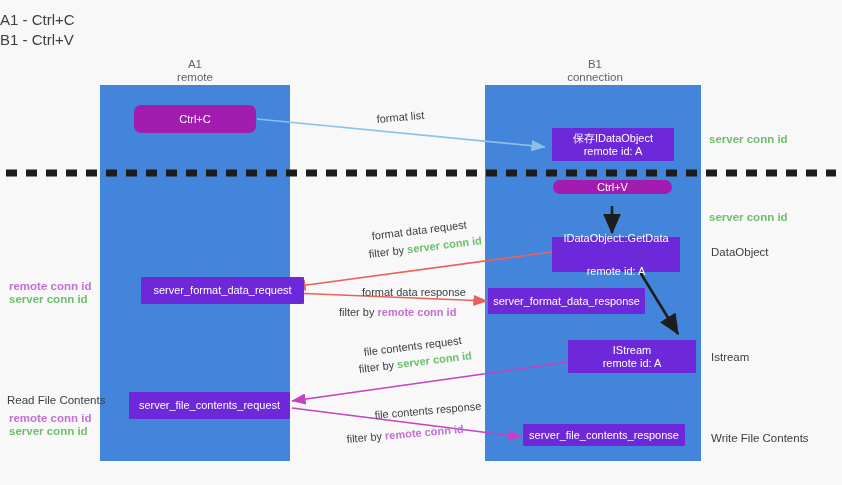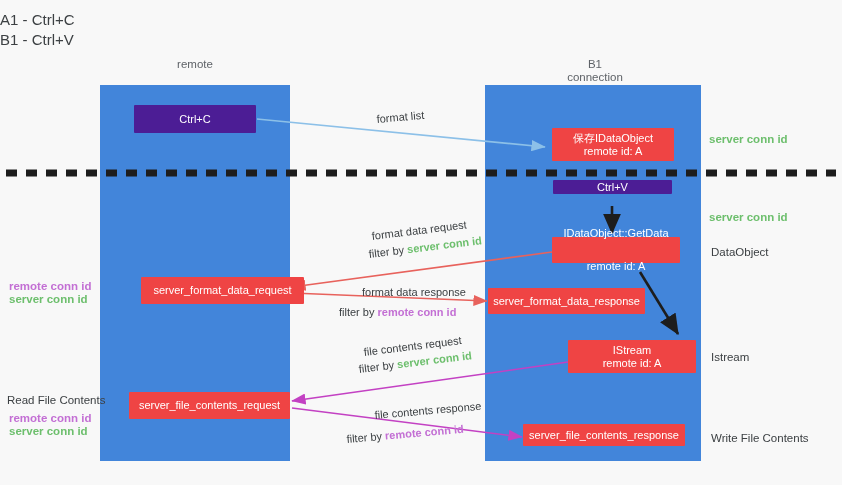--- a/index.html
+++ b/index.html
@@ -29,22 +29,22 @@
     background:#4285da;
   }
 
   
   .box{
     box-sizing:border-box;
     display:flex;align-items:center;justify-content:center;
     text-align:center;color:#ffffff;font-size:11px;line-height:13px;
     border-radius:1px;
   }
-  .box.green{background:#4c1d95;}
-  .box.orange{background:#ef4444;}
+  .box.green{background:#a21caf;border-radius:7px;}
+  .box.orange{background:#6d28d9;}
 
   
   .lbl{font-size:11.5px;line-height:14px;color:#3c4043;white-space:nowrap;}
   .lbl.green-t{color:#6dbf6d;font-weight:bold;}
   .lbl.purple-t{color:#c36fd4;font-weight:bold;}
 
   
   .rot{transform-origin:left top;white-space:nowrap;font-size:11px;line-height:14px;}
 
   svg#wires{position:absolute;left:0;top:0;width:842px;height:485px;overflow:visible;}
@@ -54,20 +54,21 @@
 <body>
 
 <div id="stage">
 
   <div class="abs title">
     <div>A1 - Ctrl+C</div>
     <div>B1 - Ctrl+V</div>
   </div>
 
   <div class="abs lane-head" style="left:120px;top:58px;width:150px;">
+    <div>A1</div>
     <div>remote</div>
   </div>
   <div class="abs lane-head" style="left:520px;top:58px;width:150px;">
     <div>B1</div>
     <div>connection</div>
   </div>
 
   <div class="abs lane" style="left:100px;top:85px;width:190px;height:376px;"></div>
   <div class="abs lane" style="left:485px;top:85px;width:216px;height:376px;"></div>
 
@@ -118,21 +119,21 @@
 
   <div class="abs box orange" style="left:552px;top:128px;width:122px;height:33px;flex-direction:column;">
     <span>保存IDataObject</span>
     <span>remote id: A</span>
   </div>
 
   <div class="abs box green" style="left:553px;top:180px;width:119px;height:14px;">
     <span>Ctrl+V</span>
   </div>
 
-  <div class="abs box orange" style="left:552px;top:237px;width:128px;height:26px;flex-direction:column;gap:20px;">
+  <div class="abs box orange" style="left:552px;top:237px;width:128px;height:35px;flex-direction:column;gap:20px;">
     <span>IDataObject::GetData</span>
     <span>remote id: A</span>
   </div>
 
   <div class="abs box orange" style="left:488px;top:288px;width:157px;height:26px;">
     <span>server_format_data_response</span>
   </div>
 
   <div class="abs box orange" style="left:568px;top:340px;width:128px;height:33px;flex-direction:column;">
     <span>IStream</span>

